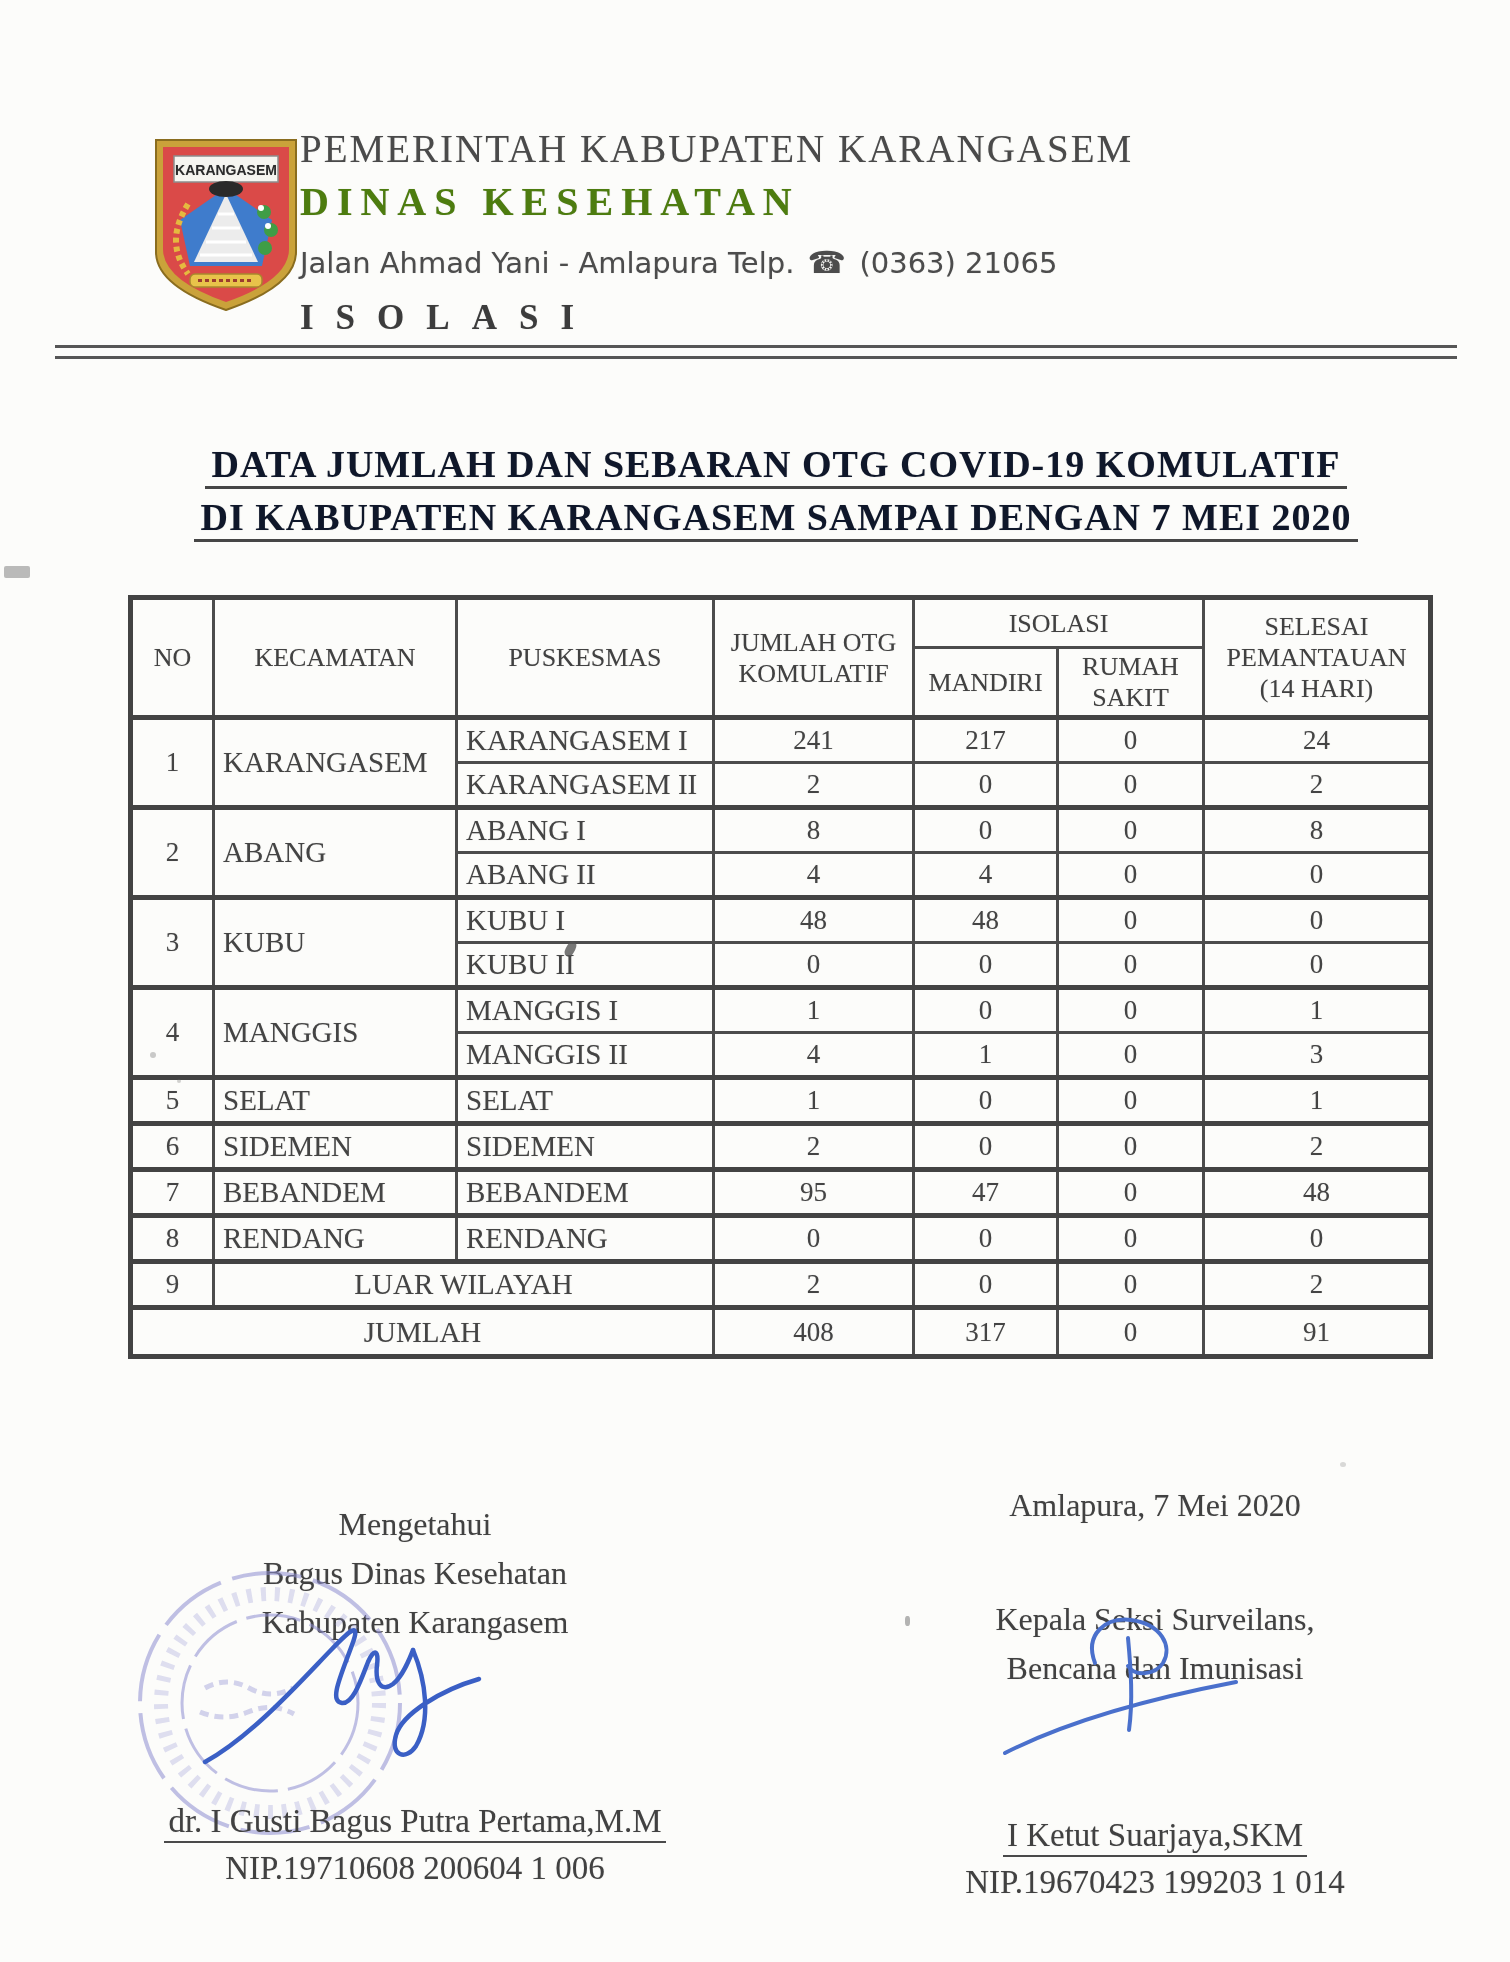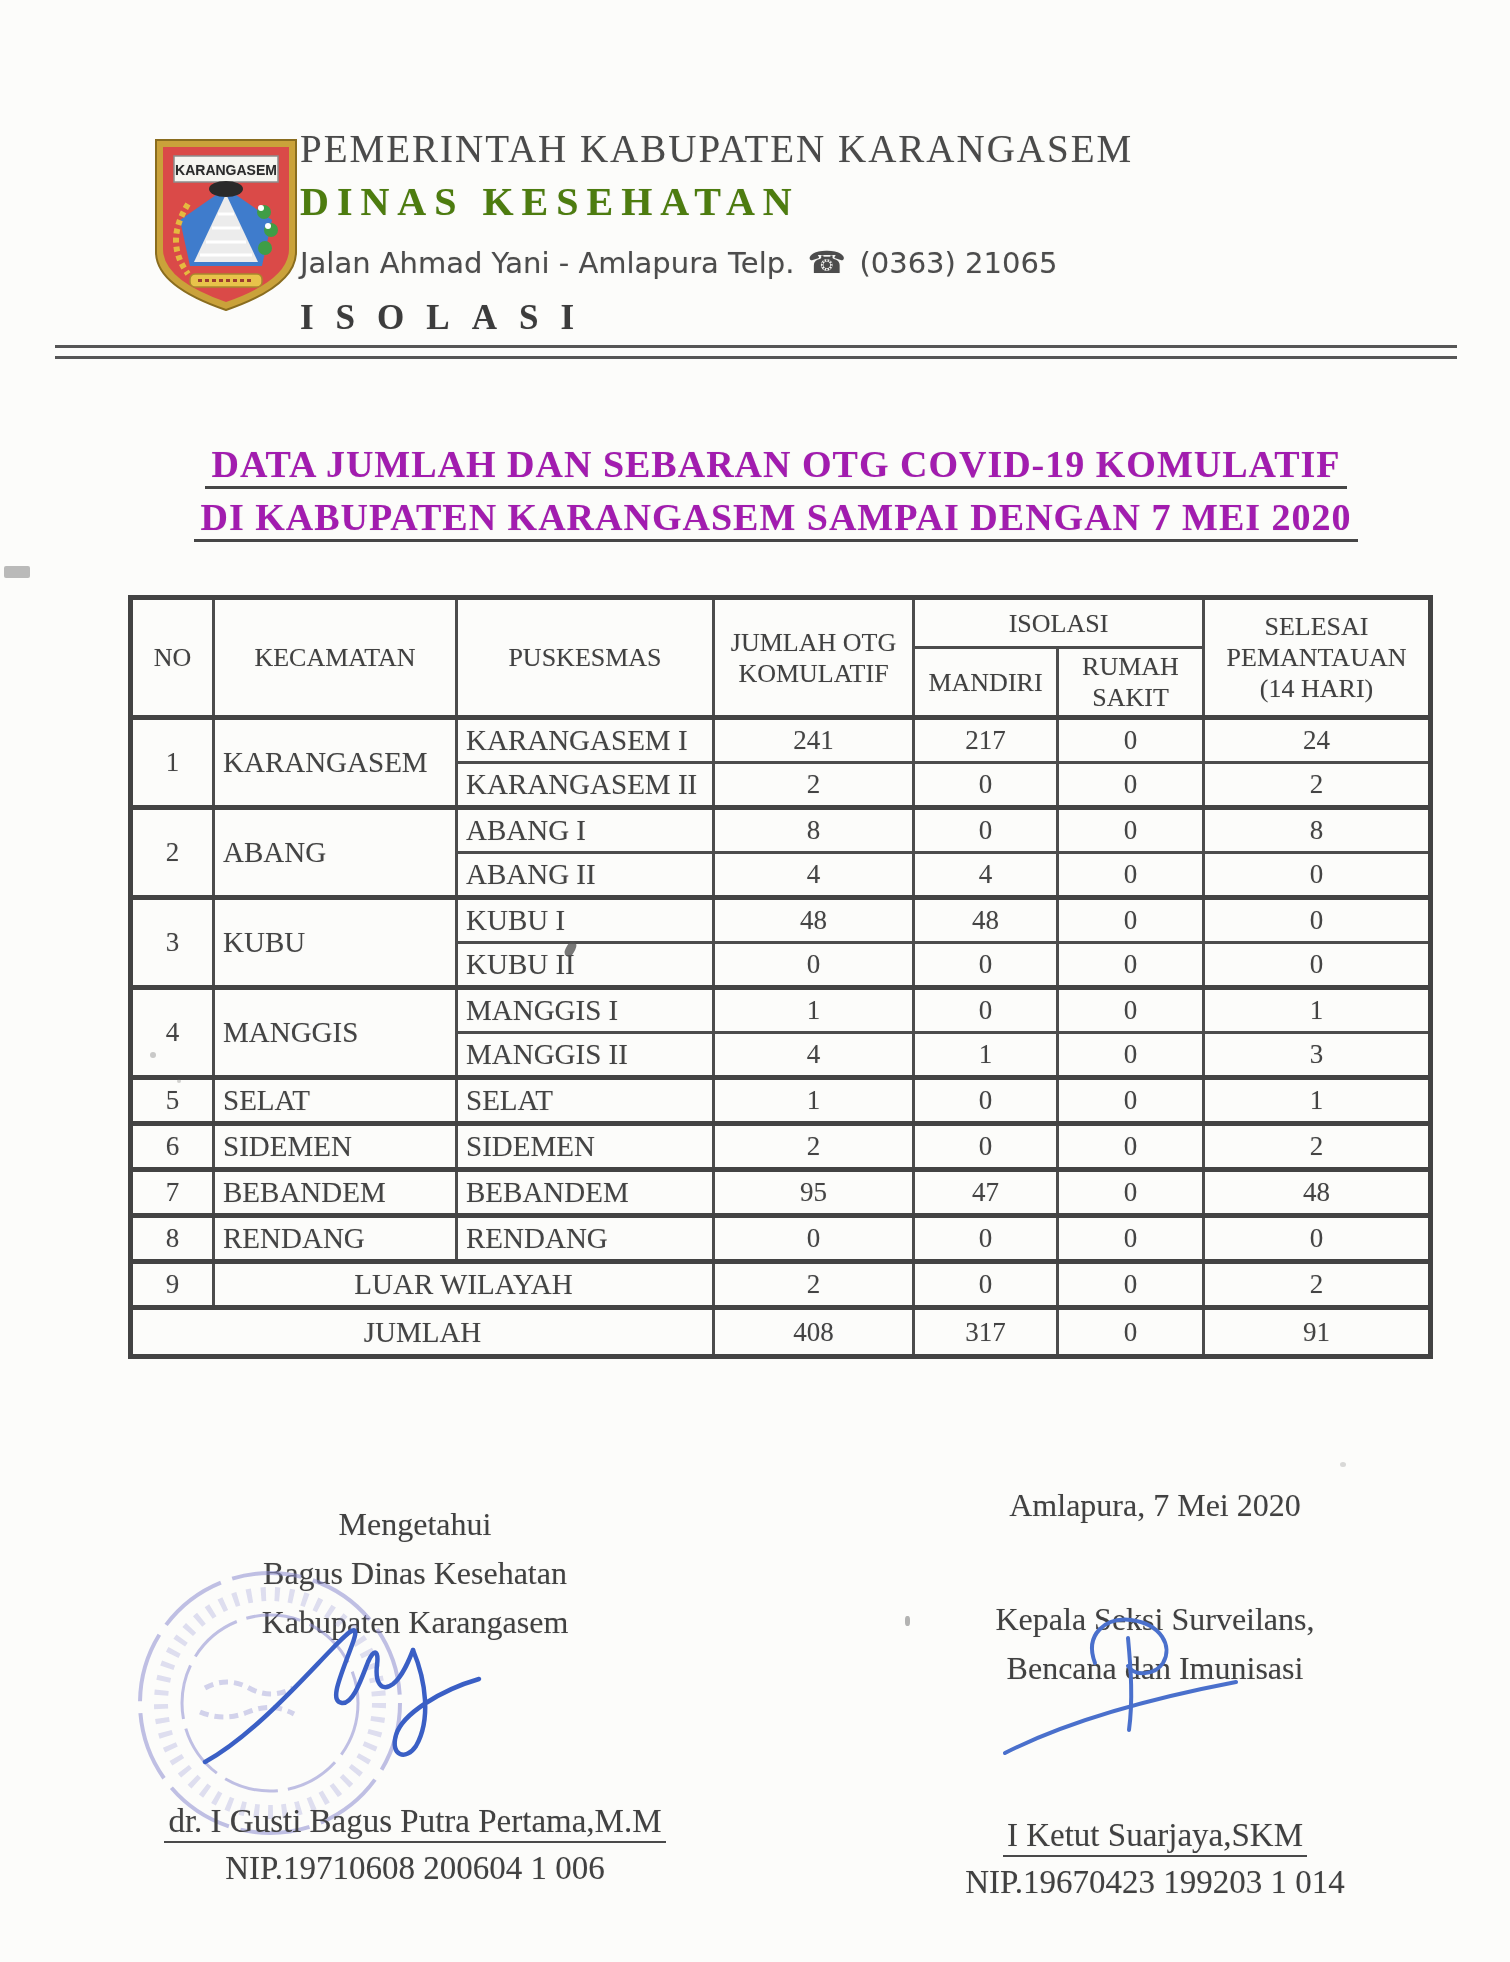--- a/index.html
+++ b/index.html
@@ -16,21 +16,21 @@
   .org1 { top:126px; font-size:39px; letter-spacing:2px; color:#4a4a4a; }
   .org2 { top:178px; font-size:40px; font-weight:bold; letter-spacing:8px; color:#4d7c0f; }
   .addr { top:244px; font-family:"DejaVu Sans", sans-serif; font-size:29px; color:#4c4c4c; }
   .addr .tel { font-size:31px; padding:0 4px; }
   .city { top:298px; font-size:35px; font-weight:bold; letter-spacing:22px; color:#3c3c3c; }
   .rule { position:absolute; top:345px; left:55px; width:1402px; height:8px;
           border-top:3px solid #565656; border-bottom:3px solid #565656; }
 
   
   .title-block { position:absolute; top:438px; left:60px; width:1432px; text-align:center; }
-  .title-line { font-size:38px; font-weight:bold; letter-spacing:1px; color:#a21caf; line-height:53px; }
+  .title-line { font-size:38px; font-weight:bold; letter-spacing:1px; color:#0f172a; line-height:53px; }
   .title-line span { border-bottom:3px solid #464646; padding:0 6px 1px; }
 
   
   .data-table { position:absolute; top:595px; left:128px; width:1300px;
                 border-collapse:collapse; table-layout:fixed;
                 border:5px solid #434343; }
   .data-table th, .data-table td { border:3px solid #4c4c4c; overflow:hidden; }
   .data-table thead th {
     font-weight:normal; font-size:26px; line-height:31px; text-align:center;
     vertical-align:middle; color:#414141; padding:2px 4px;

